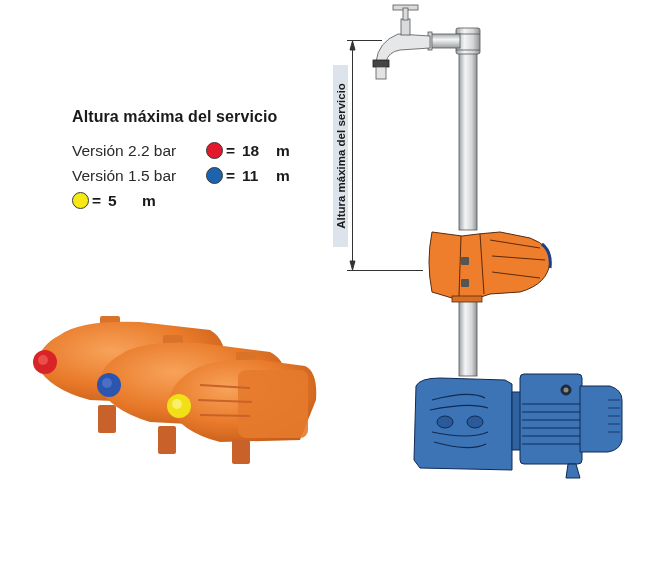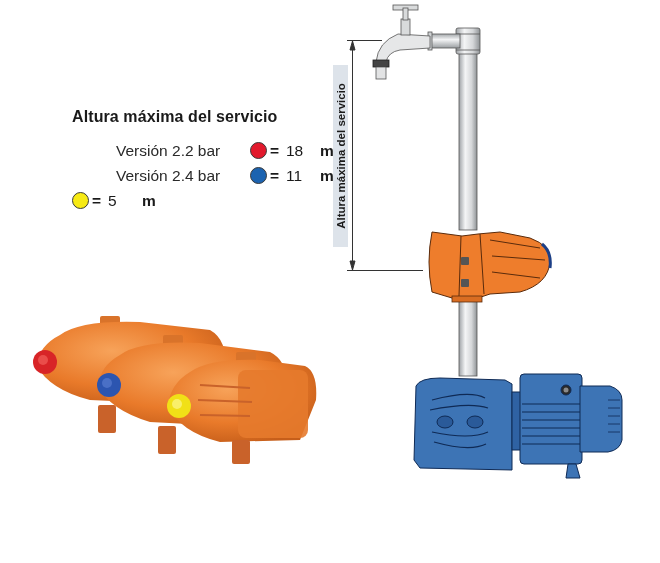--- a/index.html
+++ b/index.html
@@ -1,42 +1,42 @@
 <!DOCTYPE html>
 <html><head>
 <meta charset="utf-8">
 <style>
   html, body { margin:0; padding:0; background:#ffffff; }
   body { width:660px; height:563px; position:relative; overflow:hidden; font-family:"Liberation Sans", "DejaVu Sans", sans-serif; }
   .legend { position:absolute; left:72px; top:108px; }
   .legend-title { font-weight:bold; font-size:16px; color:#1a1a1a; margin:0 0 12px 0; letter-spacing:0.1px; }
   .legend-row { display:flex; align-items:center; height:25px; font-size:15.5px; color:#2a2a2a; }
-  .legend-row .ver { width:134px;margin-left:44px; }
+  .legend-row .ver { width:134px; }
   .legend-row .dot { width:15px; height:15px; border-radius:50%; border:1px solid #3a3a3a; margin-right:3px; }
   .legend-row .eq { font-weight:bold; color:#1a1a1a; width:16px; }
-  .legend-row .val { font-weight:normal; color:#1a1a1a; width:34px; }
+  .legend-row .val { font-weight:bold; color:#1a1a1a; width:34px; }
   .legend-row .unit { font-weight:bold; color:#1a1a1a; }
   .dim-label { position:absolute; left:333px; top:65px; width:15px; height:182px; background:#dde3ea; }
   .dim-label span { position:absolute; left:50%; top:50%; transform:translate(-50%,-50%) rotate(-90deg); white-space:nowrap; font-weight:bold; font-size:11.5px; color:#1a1a1a; }
   svg { position:absolute; left:0; top:0; }
 </style>
 </head>
 <body>
 
 <div class="legend">
   <div class="legend-title">Altura máxima del servicio</div>
   <div class="legend-row">
     <span class="ver">Versión 2.2 bar</span>
     <span class="dot" style="background:#e2192c"></span>
     <span class="eq">=</span>
     <span class="val">18</span>
     <span class="unit">m</span>
   </div>
   <div class="legend-row">
-    <span class="ver">Versión 2.4 bar</span>
+    <span class="ver">Versión 1.5 bar</span>
     <span class="dot" style="background:#1c63b0"></span>
     <span class="eq">=</span>
     <span class="val">11</span>
     <span class="unit">m</span>
   </div>
   <div class="legend-row">
     <span class="dot" style="background:#f7ea14"></span>
     <span class="eq">=</span>
     <span class="val">5</span>
     <span class="unit">m</span>

